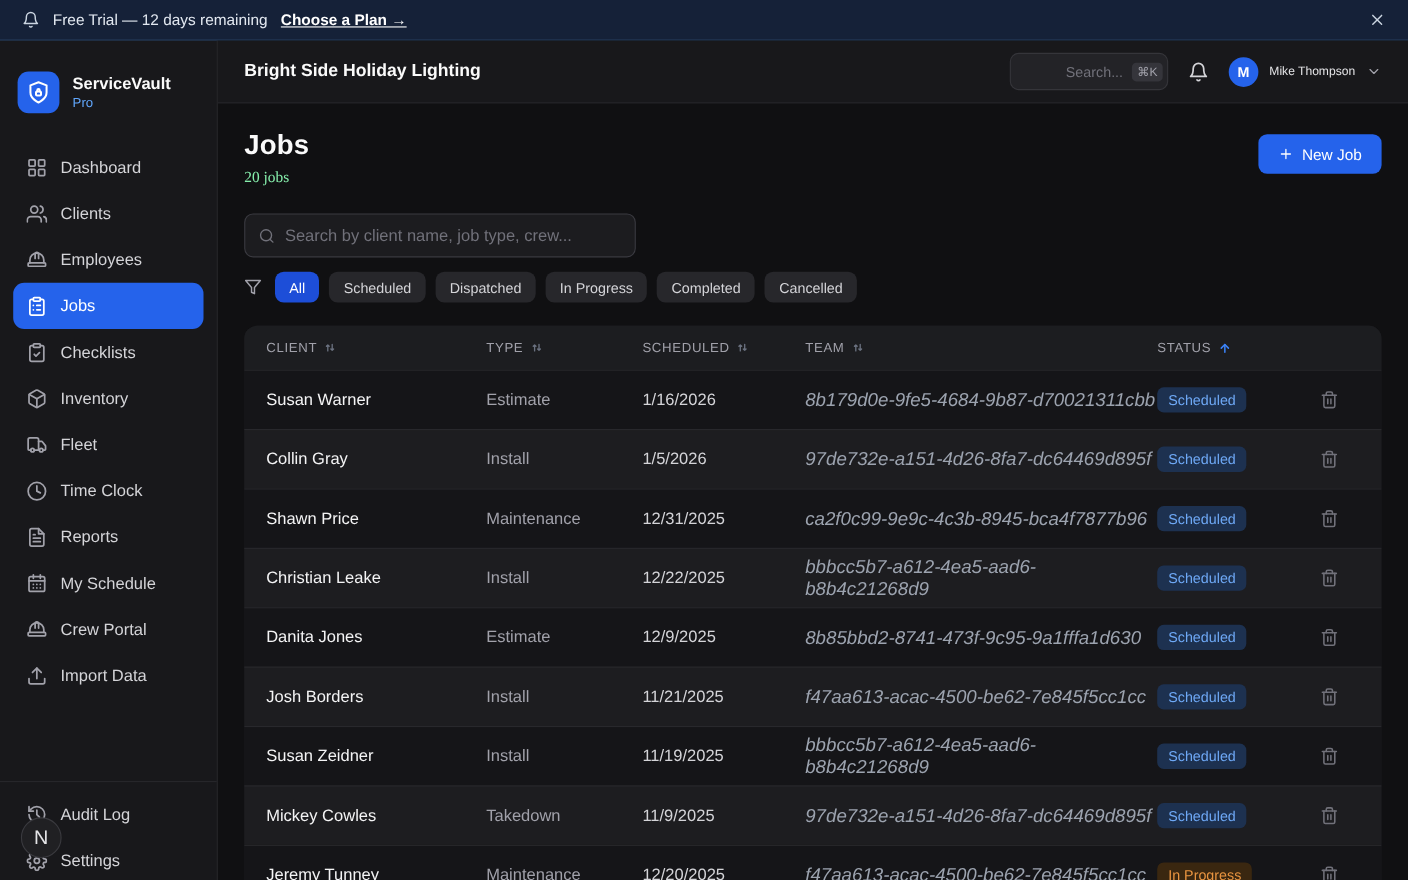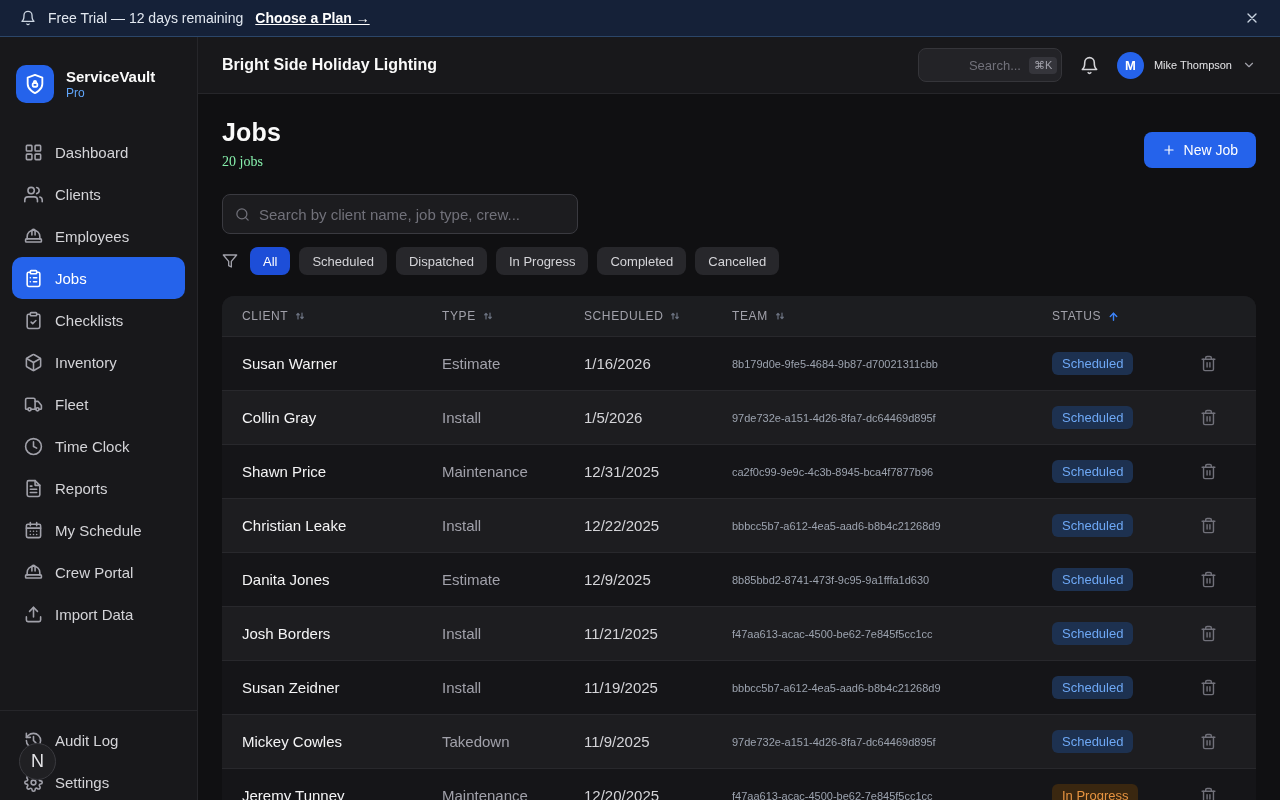--- a/index.html
+++ b/index.html
@@ -65,21 +65,21 @@
   .user-name { font-size:11px; color:#e4e4e7; }
   .user-chip .chev { width:14px; height:14px; color:#a1a1aa; }
 
   
   main { flex:1; padding:24px; overflow:hidden; }
   .page-head { display:flex; align-items:flex-start; justify-content:space-between; }
   .page-title { font-size:25px; font-weight:bold; color:#fafafa; letter-spacing:0.2px; }
   .page-subtitle { font-size:14px; color:#86efac; margin-top:7px;font-family:Liberation Serif, serif; }
   .new-job-btn { background:#2563eb; color:#fff; border:none; border-radius:8px; height:36px;
     padding:0 18px; font-size:14px; font-family:inherit; display:flex; align-items:center; gap:8px;
-    cursor:pointer; margin-top:14px; }
+    cursor:pointer; margin-top:4px; }
   .new-job-btn .icon { width:14px; height:14px; }
 
   .job-search { margin-top:24px; width:356px; height:40px; background:#1c1c1f;
     border:1px solid #3a3a40; border-radius:8px; display:flex; align-items:center; gap:9px;
     padding:0 12px; }
   .job-search .icon { width:15px; height:15px; color:#71717a; }
   .job-search input { flex:1; background:transparent; border:none; outline:none;
     font-size:15px; color:#e4e4e7; font-family:inherit; }
   .job-search input::placeholder { color:#71717a; }
 
@@ -96,21 +96,21 @@
   .thead { height:40px; background:#1c1d20; }
   .th { display:flex; align-items:center; gap:6px; font-size:12px; letter-spacing:0.6px;
     color:#a1a1aa; text-transform:uppercase; cursor:pointer; }
   .th .sort-icon { width:12px; height:12px; color:#6b7280; }
   .th .sort-asc { width:13px; height:13px; color:#3b82f6; }
   .trow { height:54px; border-top:1px solid #28282c; background:#151518; }
   .trow:nth-child(even) { background:#1d1d20; }
   .cell-client { font-size:15px; color:#f4f4f5; font-weight:500; }
   .cell-type { font-size:15px; color:#a1a1aa; }
   .cell-date { font-size:15px; color:#d4d4d8; }
-  .cell-team { font-size:11px; color:#9ca3af; }
+  .cell-team { font-size:17px; color:#9ca3af;font-style:italic; }
   .badge { display:inline-block; font-size:13px; padding:4px 10px; border-radius:6px; }
   .badge.scheduled { background:#1d3150; color:#6ea8f5; }
   .badge.in-progress { background:#3a2710; color:#e89440; }
   .row-del { width:17px; height:17px; color:#71717a; cursor:pointer; justify-self:start; }
 </style>
 </head>
 <body>
 
 <div class="trial-banner">
   <span class="icon">

